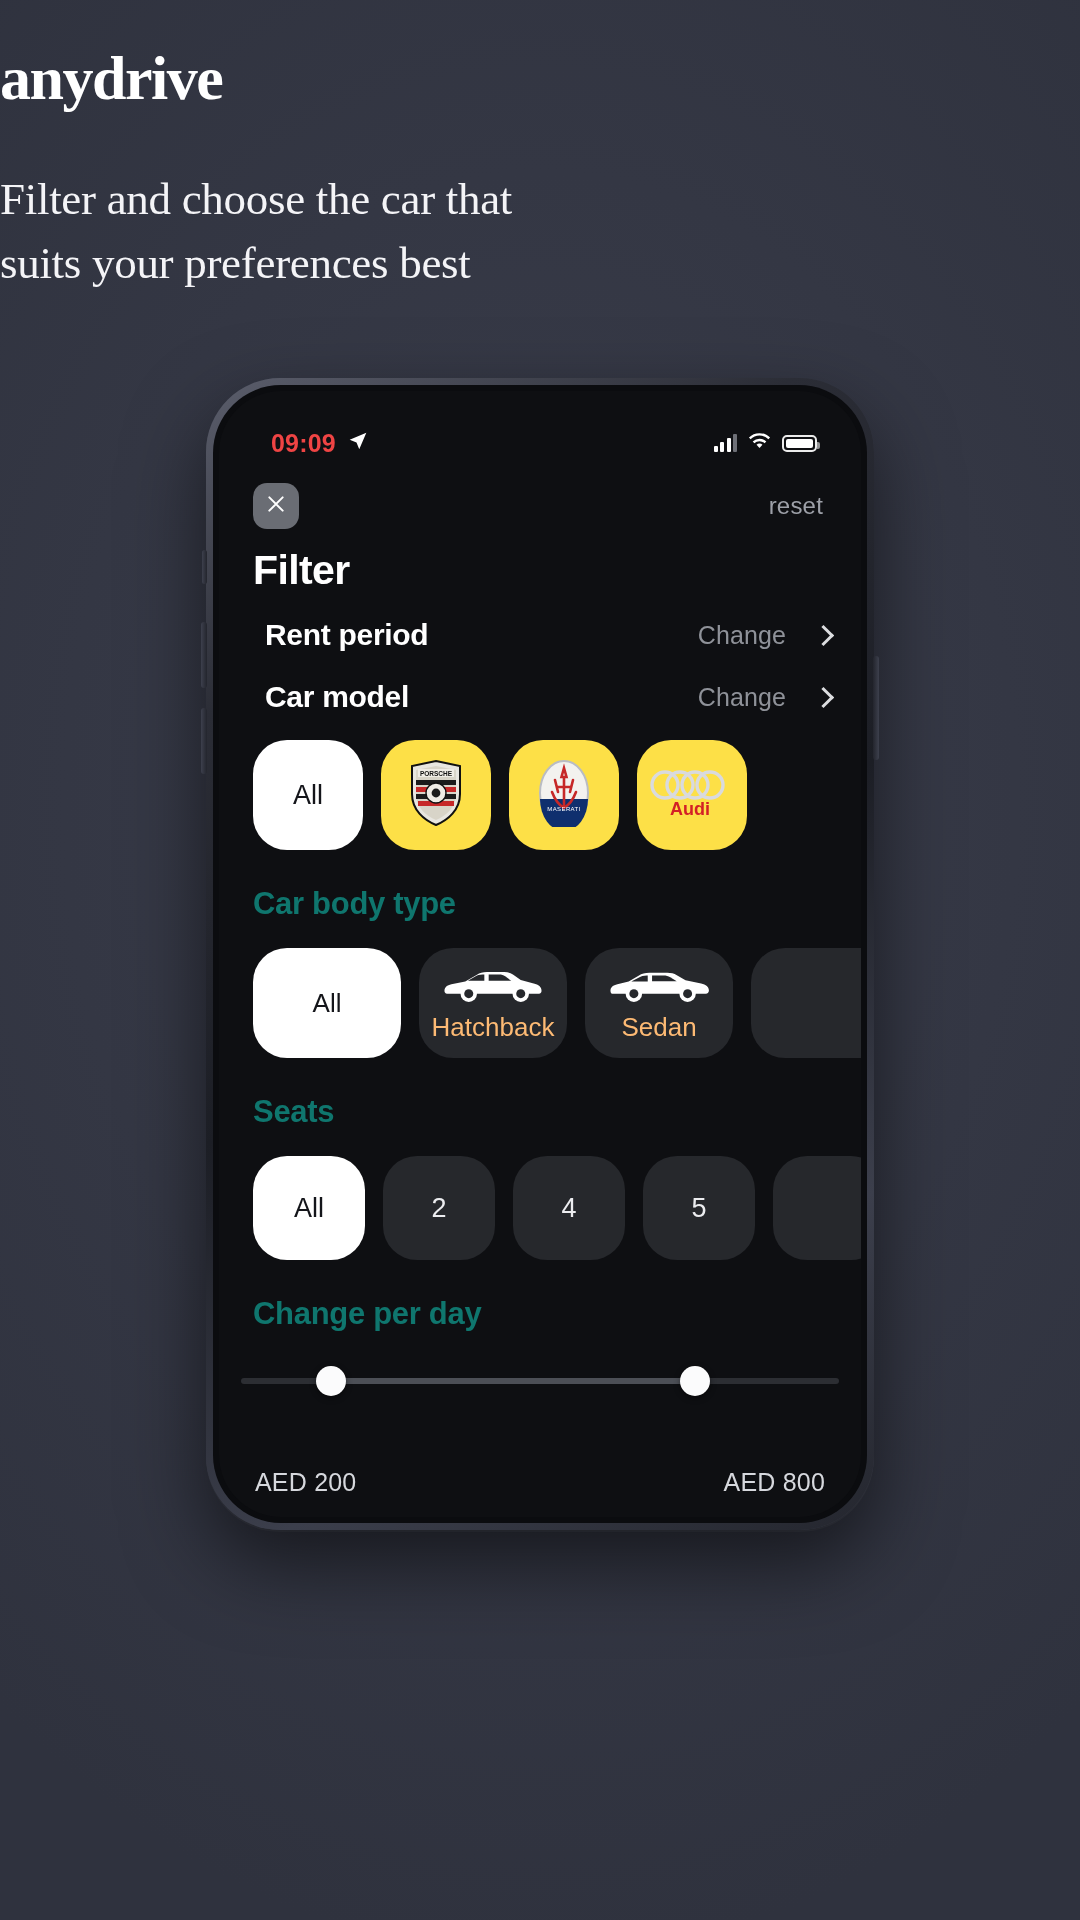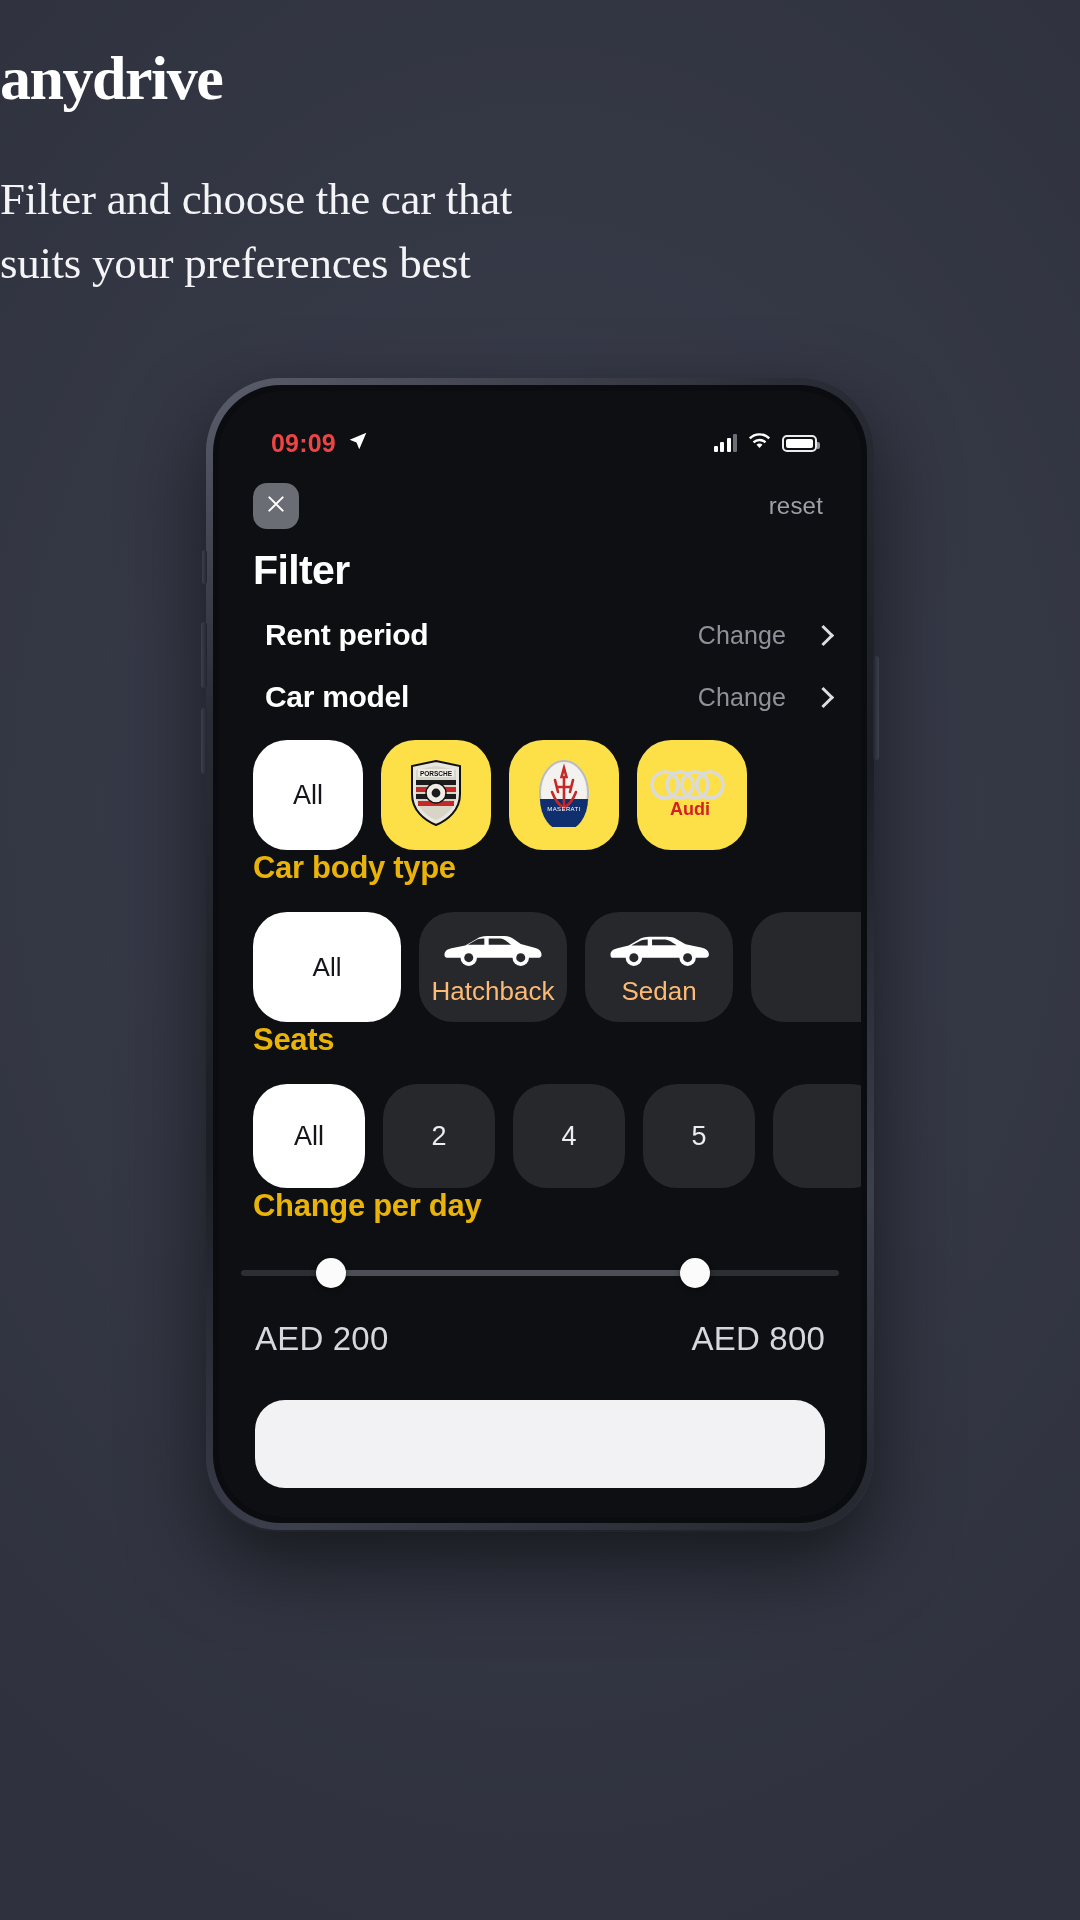--- a/index.html
+++ b/index.html
@@ -271,23 +271,24 @@
   }
   .chip-seat.selected { background: #ffffff; }
   .chip-seat .chip-text {
     font-size: 27px;
     color: #ecedf0;
     font-weight: 500;
   }
   .chip-seat.selected .chip-text { color: #14151a; }
 
   .section-title {
+    margin-top: 36px;
     font-size: 31px;
     font-weight: 700;
-    color: #eab308;
+    color: #0f766e;
     letter-spacing: -0.3px;
   }
 
   
   .slider-block { margin-top: 34px; padding: 0 22px; }
   .slider {
     position: relative;
     height: 30px;
     display: flex;
     align-items: center;
@@ -317,23 +318,24 @@
   .knob.lo { left: calc(15% - 15px); }
   .knob.hi { left: calc(76% - 15px); }
 
   .price-row {
     display: flex;
     justify-content: space-between;
     margin-top: 32px;
     padding: 0 14px;
   }
   .price-val {
-    font-size: 33px;
+    font-size: 25px;
     color: #d6d8dd;
     letter-spacing: .2px;
+    margin-top: 40px;
   }
 
   .cta-wrap { padding: 0 36px; margin-top: 42px; }
   .cta {
     width: 100%;
     height: 88px;
     border-radius: 30px;
     background: #f2f2f4;
     display: flex;
     align-items: center;

